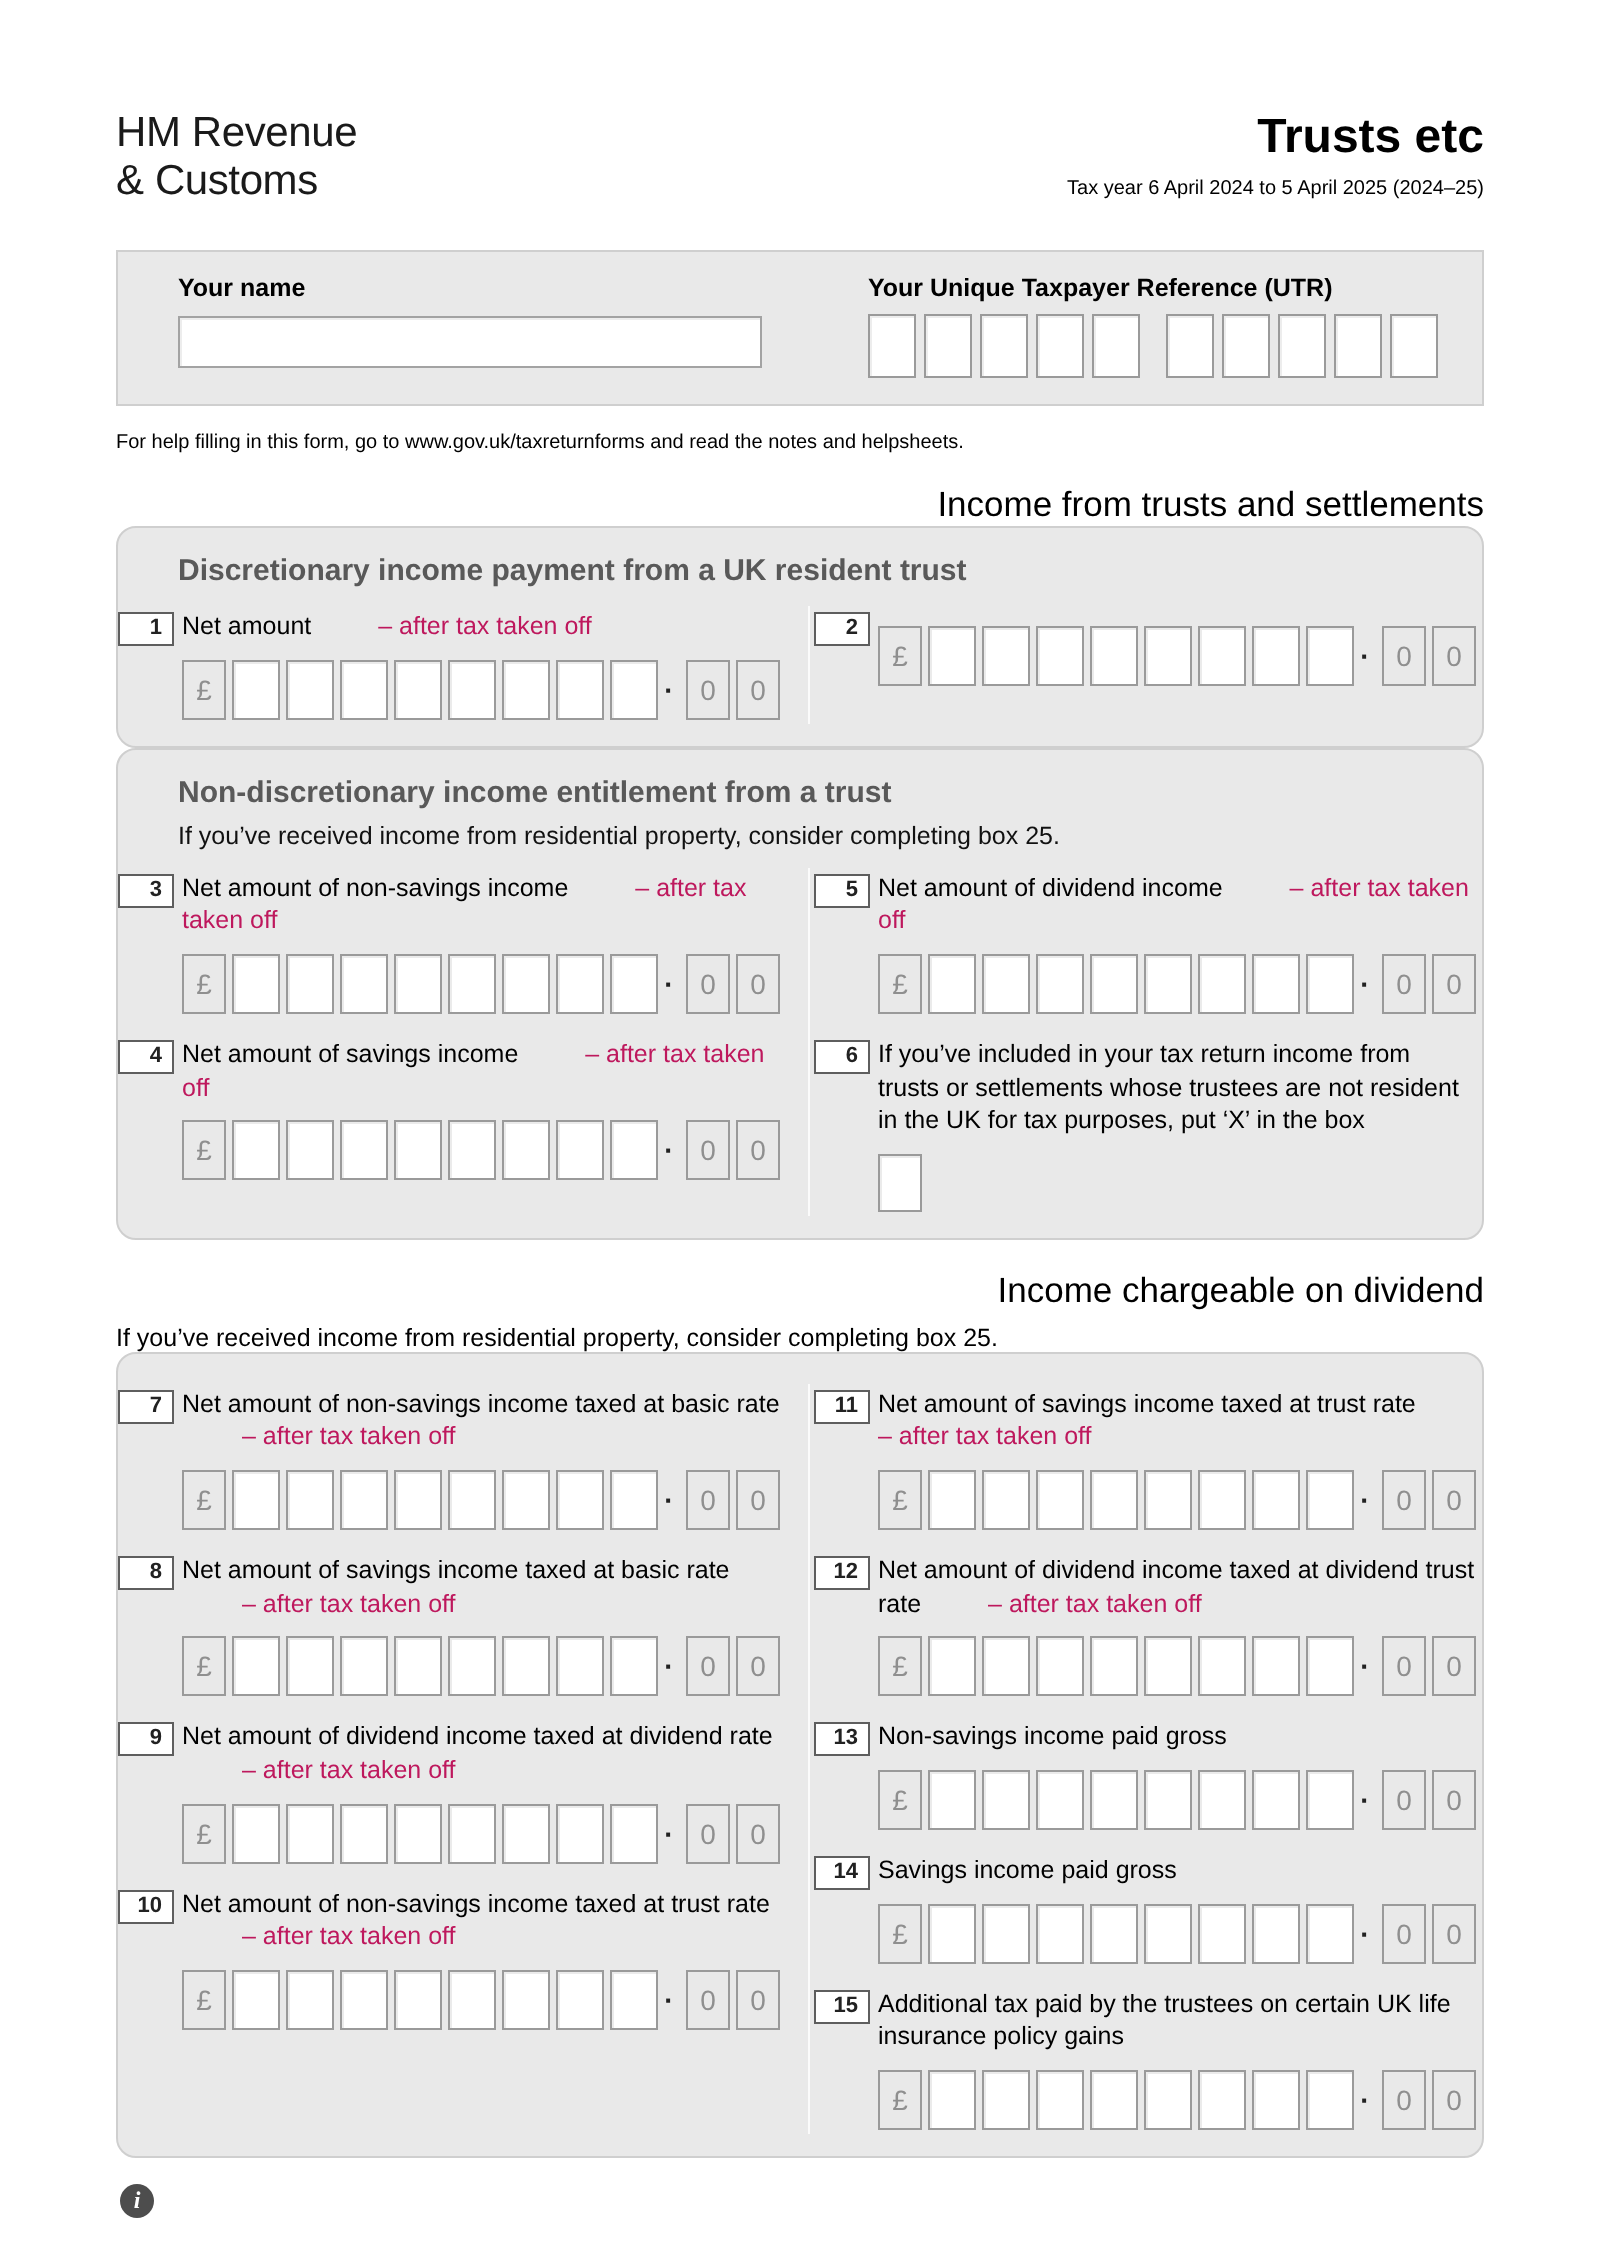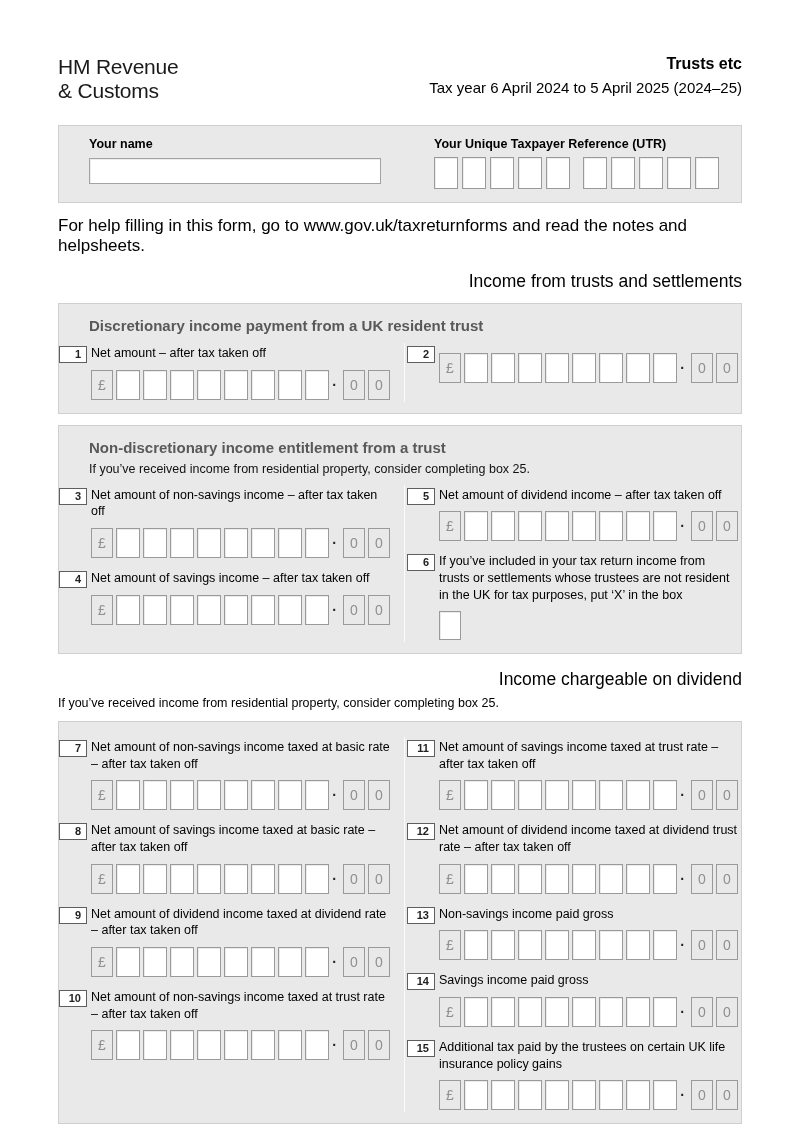--- a/index.html
+++ b/index.html
@@ -3,56 +3,56 @@
 <meta charset="utf-8">
 <style>
   * { margin:0; padding:0; box-sizing:border-box; }
   body { background:#fff; font-family:"Liberation Sans","DejaVu Sans",sans-serif; color:#111; }
   .page { width:800px; height:1130px; background:#fff; padding:0 58px; overflow:hidden; position:relative; }
 
   
   .header { display:flex; justify-content:space-between; align-items:flex-start; padding-top:55px; }
   .logo { font-size:21px; line-height:1.12; color:#1a1a1a; letter-spacing:-0.2px; }
   .title-block { text-align:right; }
-  .form-title { font-size:16px; font-weight:bold; color:#000; }
-  .tax-year { font-size:15px; margin-top:6px; color:#000; }
+  .form-title { font-size:24px; font-weight:bold; color:#000; }
+  .tax-year { font-size:10px; margin-top:6px; color:#000; }
 
   
   .panel { background:#e9e9e9; border:1px solid #cfcfcf; }
   .id-panel { margin-top:23px; padding:11px 16px 13px 0; display:flex; }
   .id-left { width:345px; padding-left:30px; }
   .id-right { flex:1; padding-left:30px; }
   .field-label { font-size:12.5px; font-weight:bold; color:#000; }
   .name-input { margin-top:7px; width:292px; height:26px; border:1px solid #a3a3a3; background:#fff;
                 font-size:13px; padding:0 6px; font-family:inherit; box-shadow:inset 1px 1px 0 rgba(0,0,0,.07); }
   .utr-row { margin-top:6px; display:flex; align-items:center; }
   .utr-cell { width:24px; height:32px; background:#fff; border:1px solid #9a9a9a; margin-right:4px;
               box-shadow:inset 1px 1px 0 rgba(0,0,0,.07); }
   .utr-gap { width:9px; }
 
-  .help-text { margin-top:13px; font-size:17px; color:#000; }
+  .help-text { margin-top:13px; font-size:10px; color:#000; }
 
   h2.section-heading { margin-top:15px; font-size:17.5px; font-weight:normal; color:#000;text-align:right; }
   .section-sub { margin-top:6px; font-size:12.5px; color:#000; }
 
-  .content-panel { margin-top:11px; padding:11px 0 11px 0; }
+  .content-panel { padding:11px 0 11px 0;border-radius:10px; }
   .panel-title { margin:2px 0 0 30px; font-size:15px; font-weight:bold; color:#595959; }
   .panel-sub { margin:6px 0 0 30px; font-size:12.5px; color:#111; }
   .cols { display:grid; grid-template-columns:345px 1fr; margin-top:9px; }
   .col-right { border-left:1px solid #fbfbfb; padding-left:2px; }
   .col-left, .col-right { padding-top:2px; }
 
   .box-row { display:flex; margin-bottom:12px; }
   .box-row:last-child { margin-bottom:2px; }
   .badge { flex:0 0 28px; height:17px; background:#fff; border:1px solid #5e5e5e; font-size:11px;
            font-weight:bold; color:#222; text-align:right; padding-right:5px; line-height:15px; margin-top:1px; }
   .box-body { flex:1; padding-left:4px; padding-right:14px; }
   .box-label { font-size:12.5px; line-height:1.33; color:#000; }
   .box-label b { font-weight:normal; color:#000; }
-  .box-label .rest { font-weight:normal; color:#000000; }
+  .box-label .rest { font-weight:normal; color:#be185d;padding-left:30px; }
 
   .money { display:flex; align-items:center; margin-top:8px; }
   .cell { height:30px; border:1px solid #9a9a9a; }
   .cell.pound { width:22px; display:flex; align-items:center; justify-content:center;
                 color:#8f8f8f; font-size:14px; background:transparent; }
   .cell.digit { width:24px; background:#fff; margin-left:3px; box-shadow:inset 1px 1px 0 rgba(0,0,0,.08); }
   .dot { width:11px; text-align:center; font-weight:bold; color:#222; font-size:14px; }
   .cell.pence { width:22px; margin-left:3px; display:flex; align-items:center; justify-content:center;
                 color:#8f8f8f; font-size:14px; background:transparent; }
 

